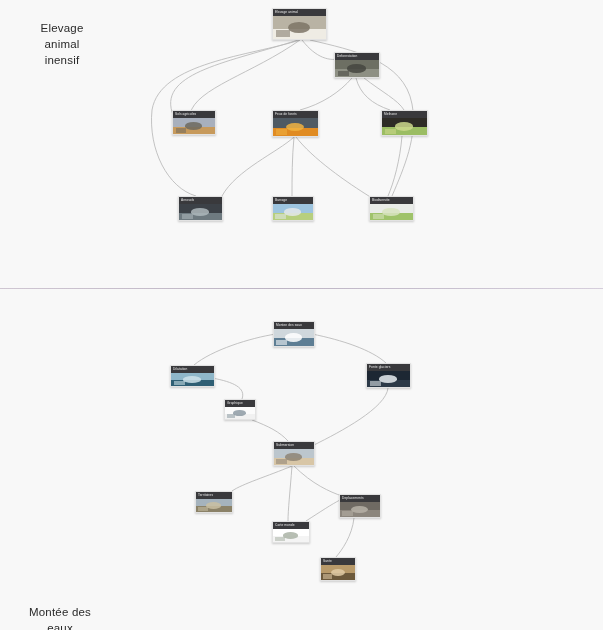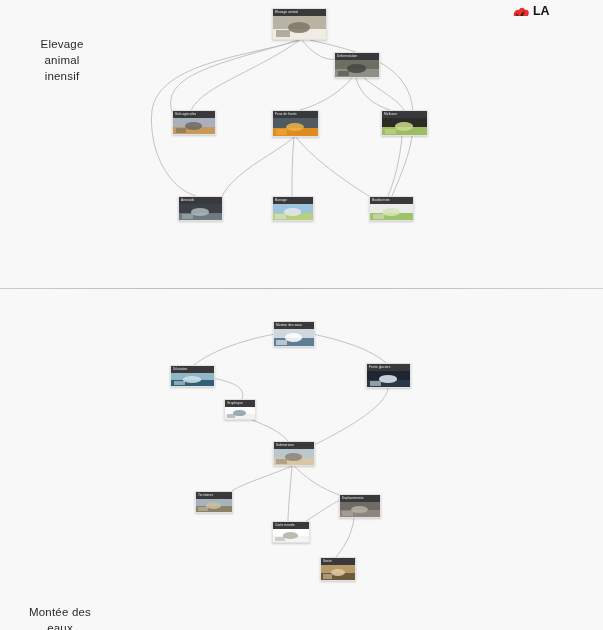--- a/index.html
+++ b/index.html
@@ -24,21 +24,21 @@
     background: #f8f8f8;
   }
 
   
   .section {
     position: absolute;
     left: 0;
     width: 603px;
     background: #f8f8f8;
   }
-  #section-0 { top: 16px;   height: 288px; }
+  #section-0 { top: 0;   height: 288px; }
   #section-1 { top: 289px; height: 341px; }
 
   .section-divider {
     position: absolute;
     left: 0;
     top: 288px;
     width: 603px;
     height: 1px;
     background: linear-gradient(to right, #cfc6d2, #bdb4c4 45%, #c9c1d0 75%, #d6cedc);
     box-shadow: 0 1px 0 rgba(255,255,255,0.9);

